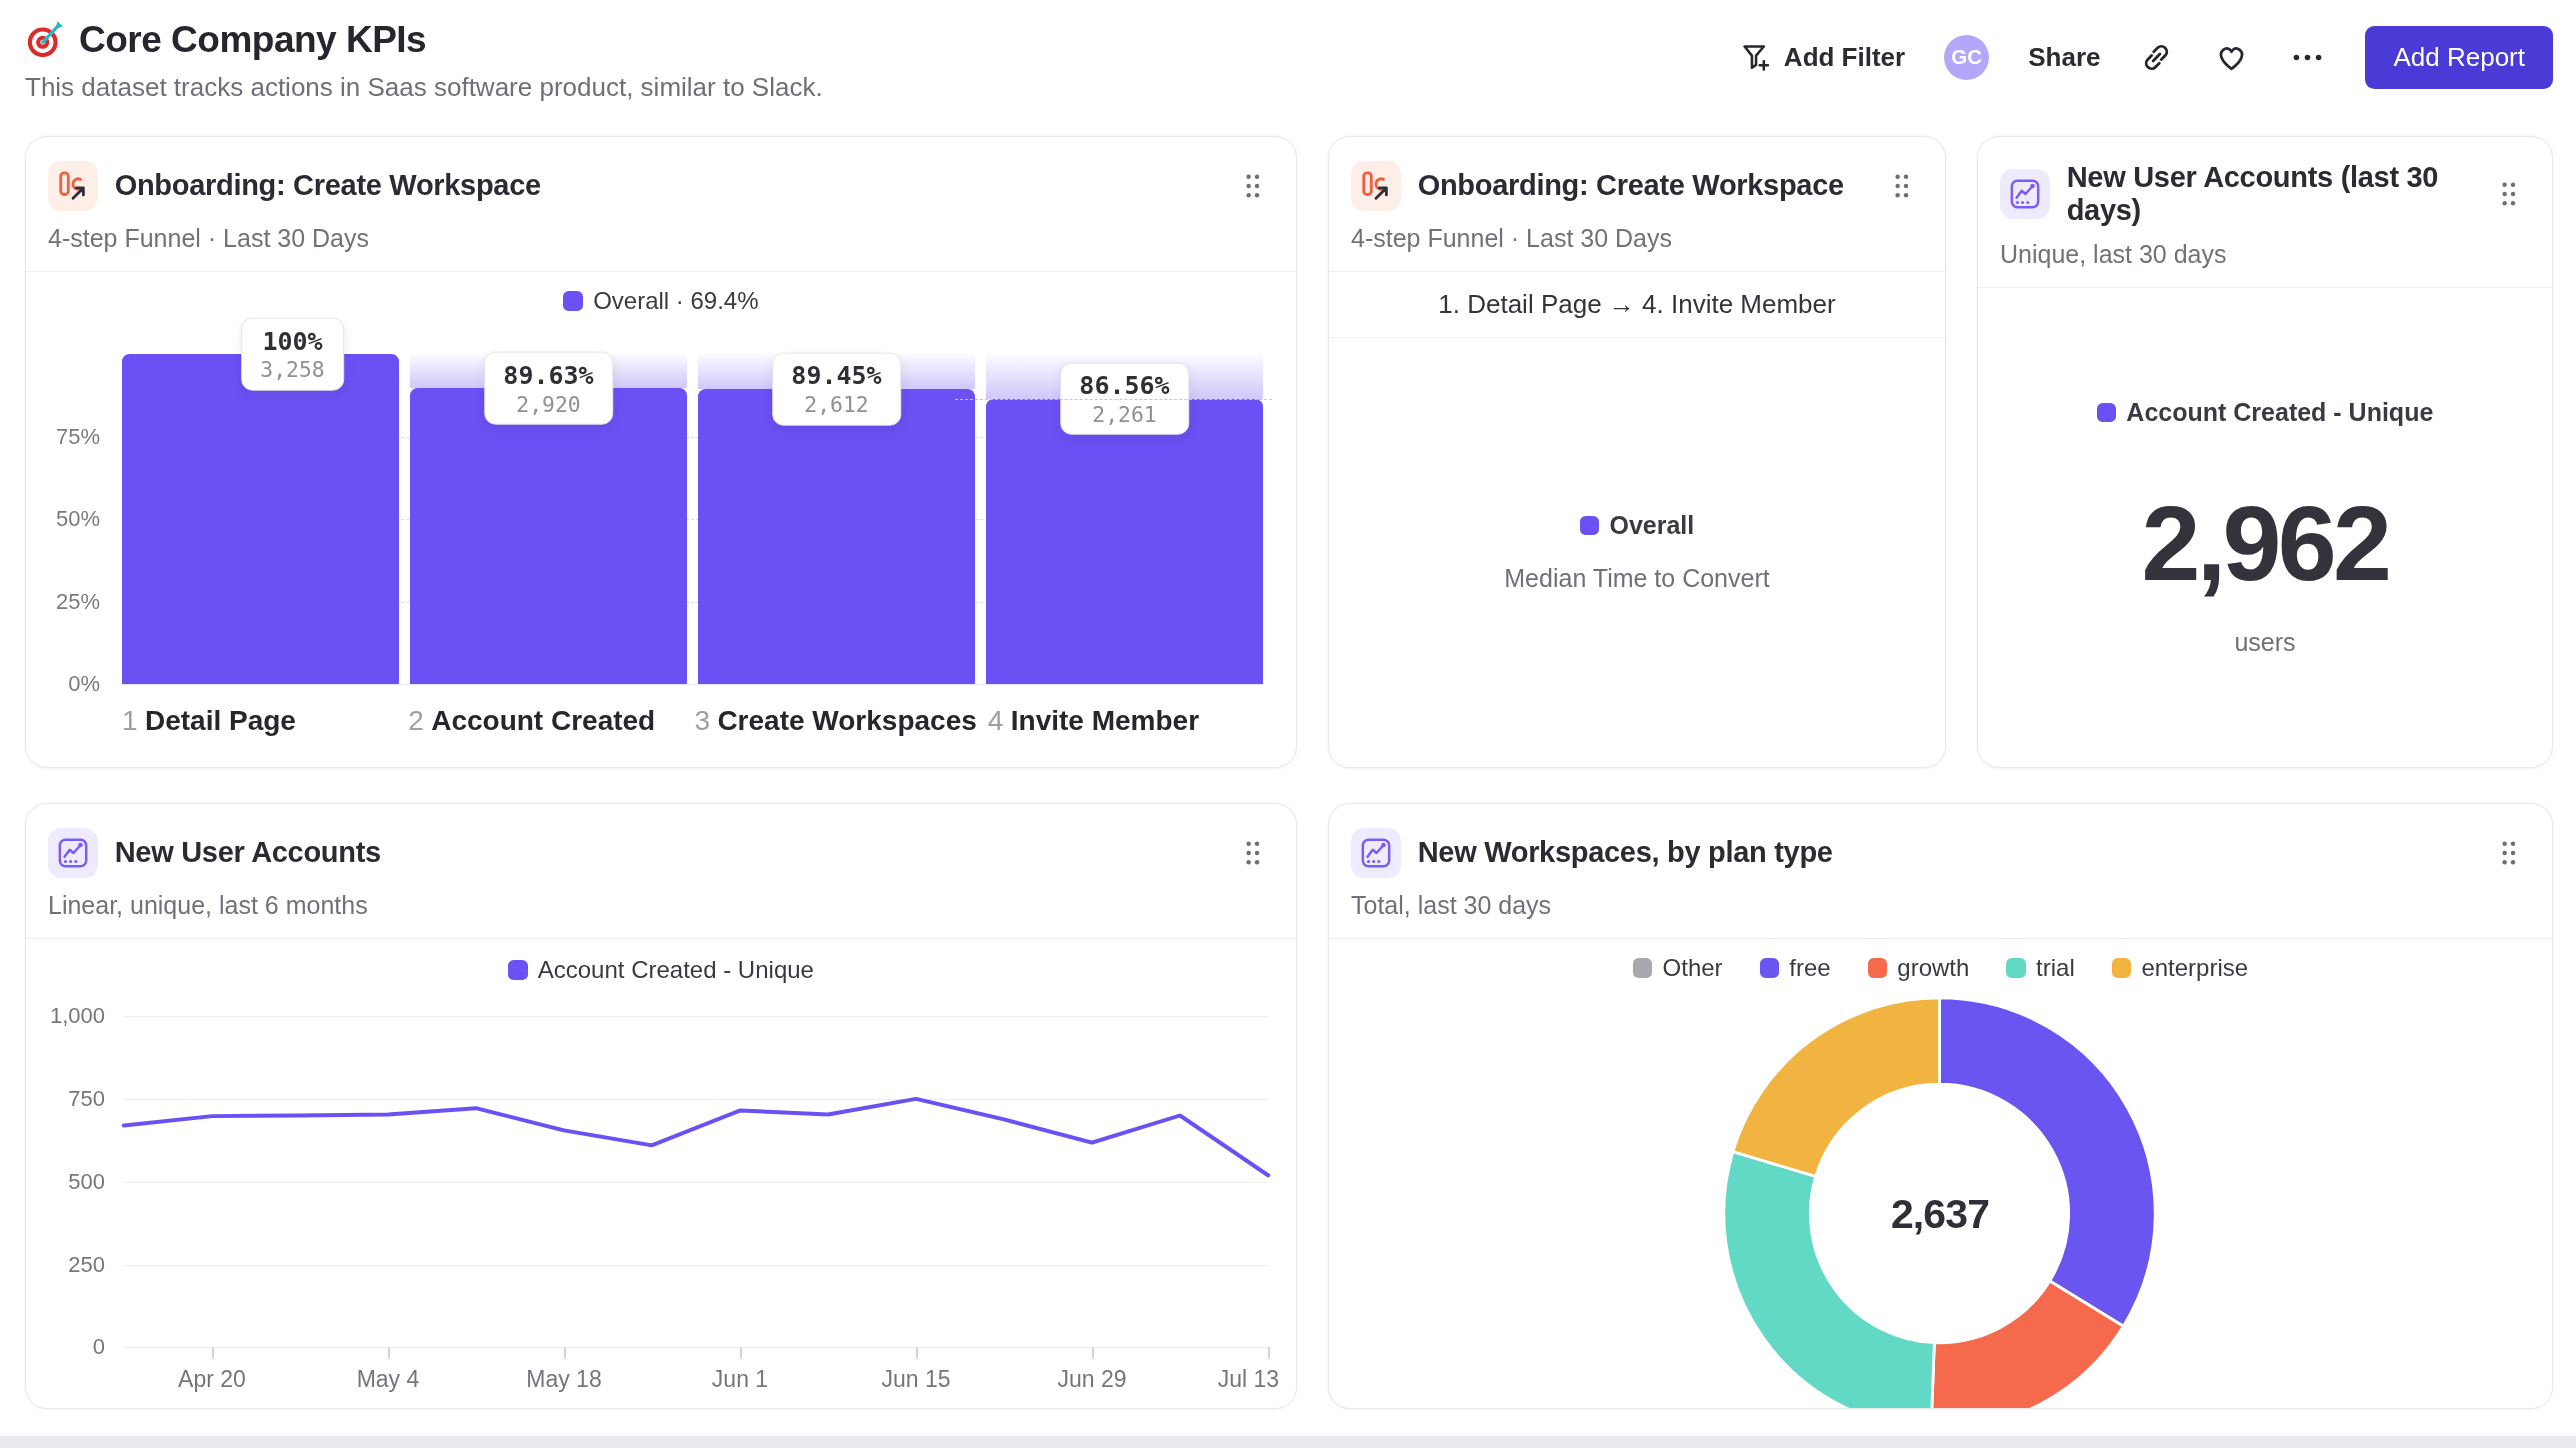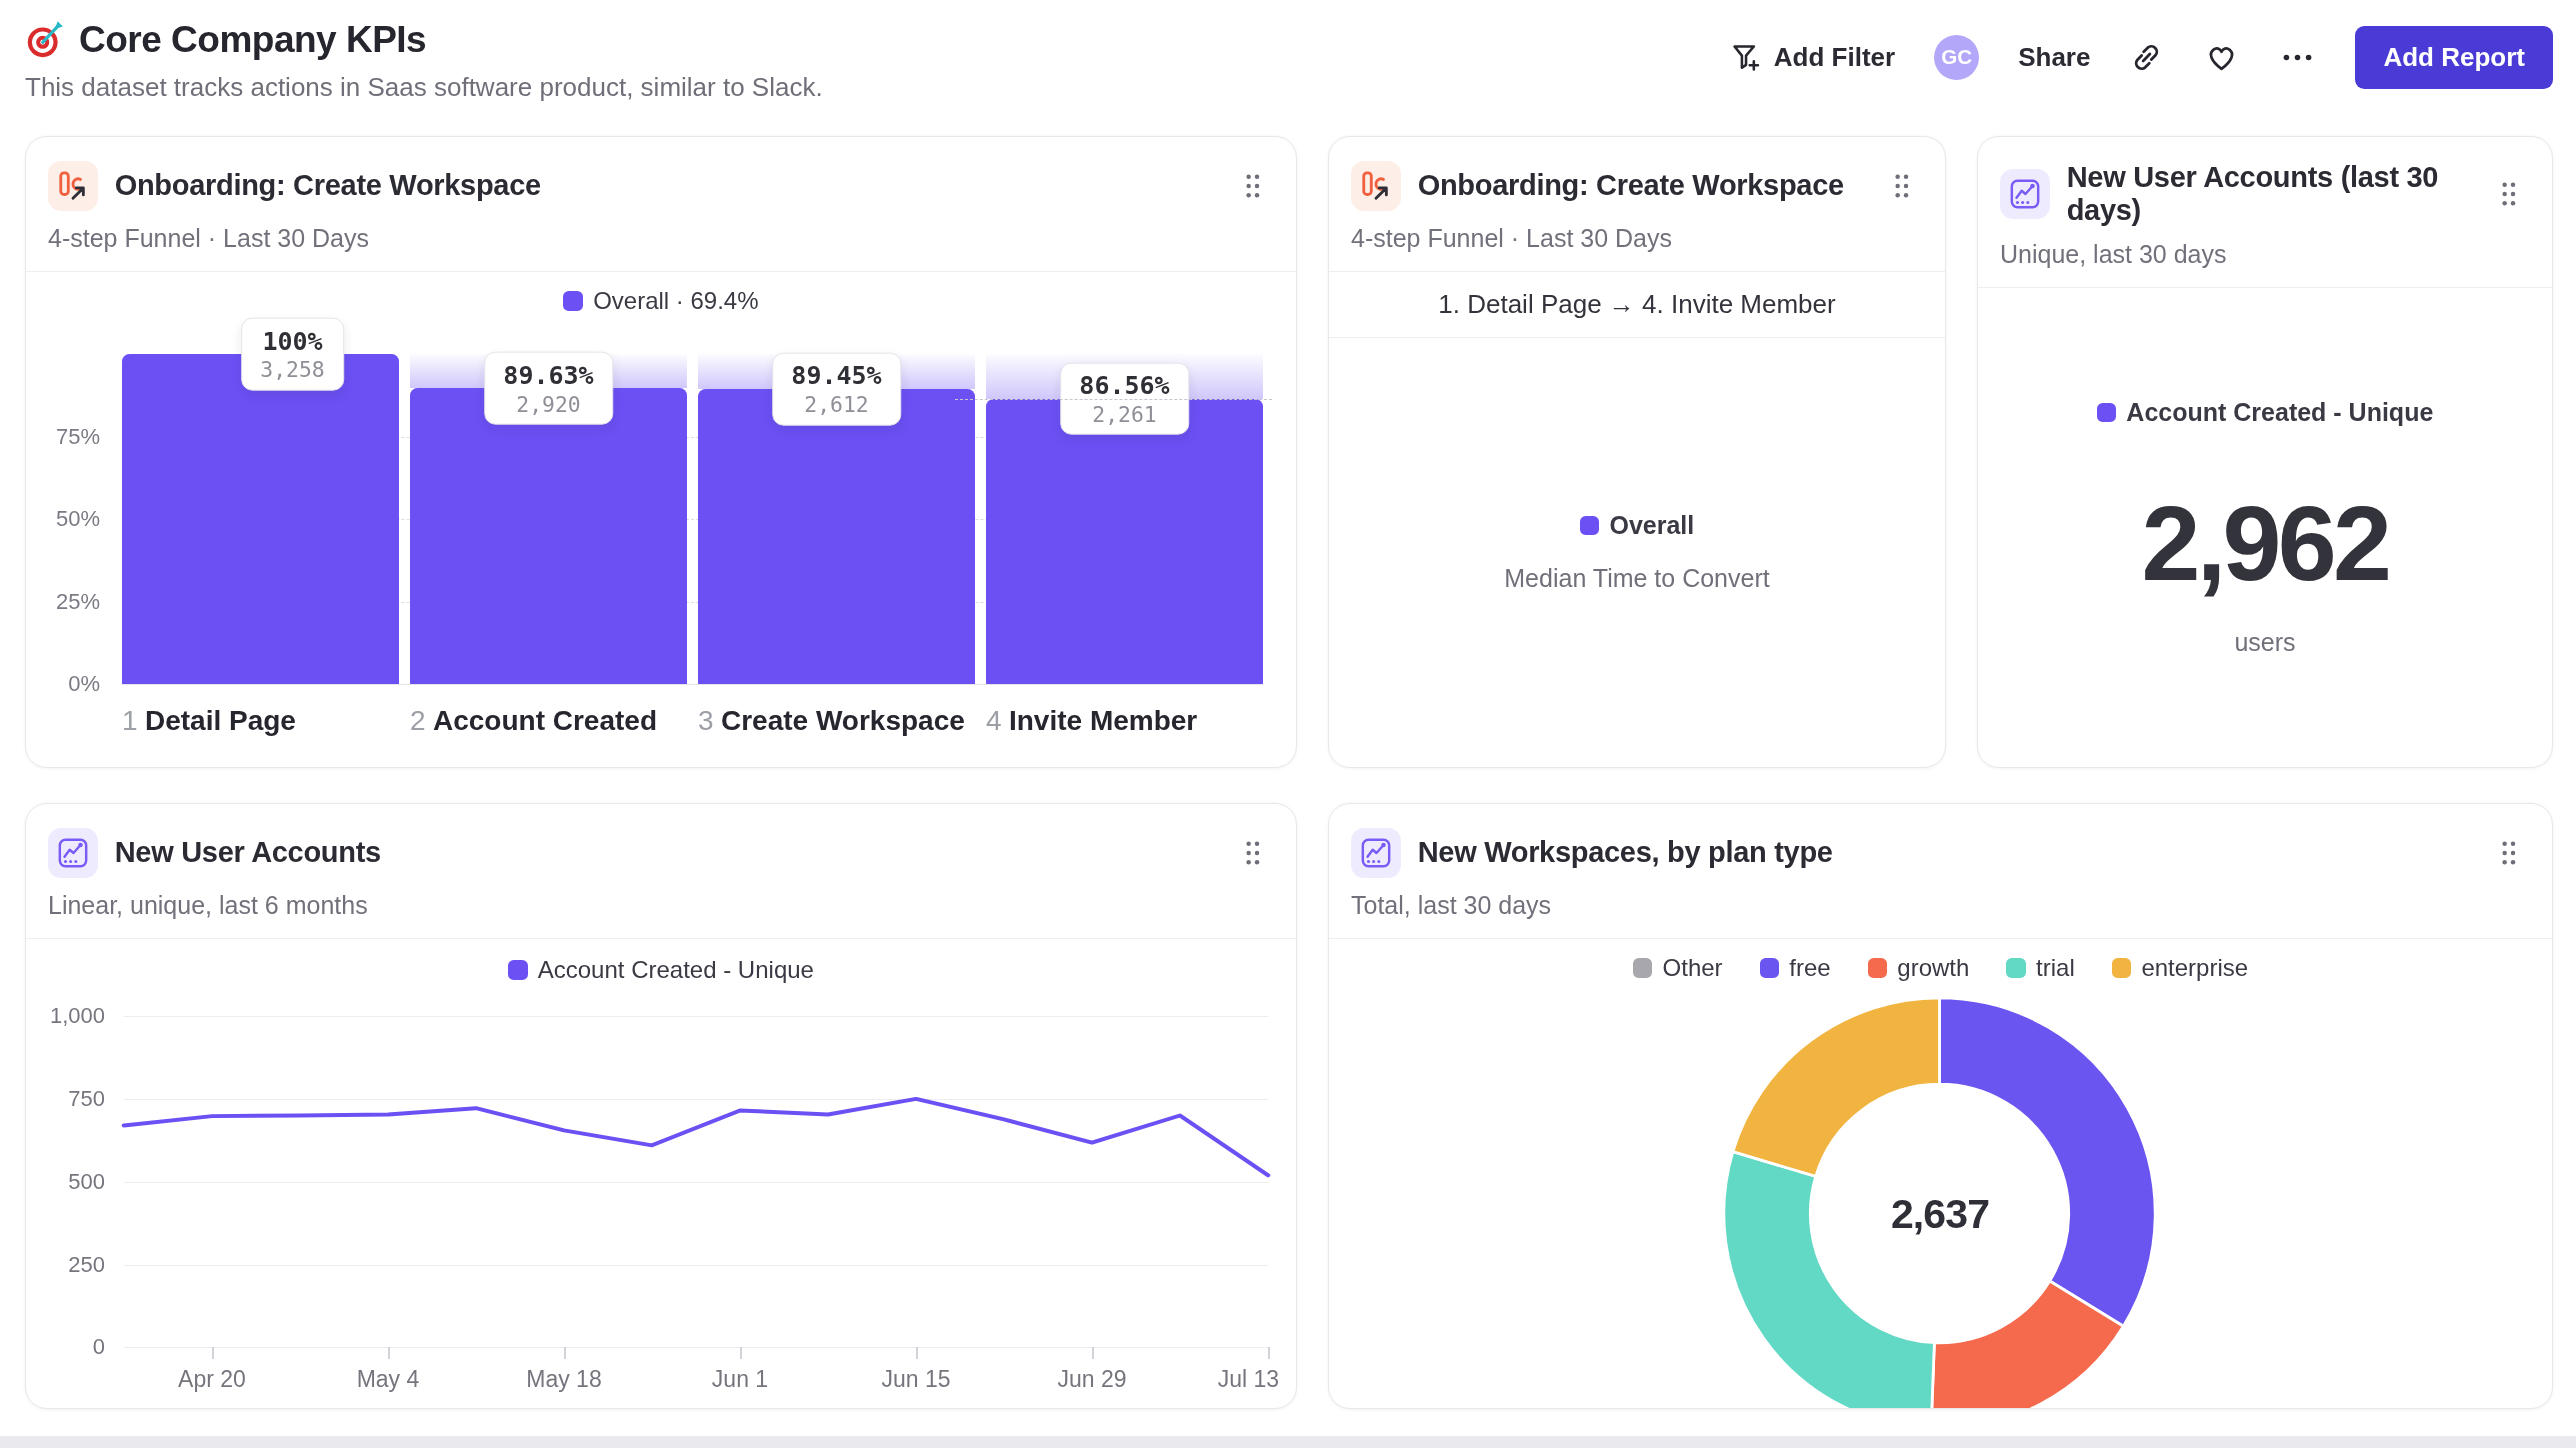--- a/index.html
+++ b/index.html
@@ -9,21 +9,21 @@
   
   .topbar { display:flex; justify-content:space-between; align-items:flex-start; padding:18.6px 23px 0 25px; }
   .tb-left .title-row { display:flex; align-items:center; gap:13px; }
   .page-title { font-size:37px; font-weight:700; letter-spacing:-0.5px; color:#26262e; }
   .page-subtitle { margin-top:11px; font-size:26px; color:#6f6f79; }
   .tb-right { display:flex; align-items:center; gap:39px; padding-top:7.4px; }
   .tb-item { display:flex; align-items:center; gap:11px; font-size:26px; font-weight:600; color:#2b2b33; cursor:pointer; }
   .avatar { width:45px; height:45px; border-radius:50%; background:#b3a7f9; color:#fff; font-size:20.5px; font-weight:700;
             display:flex; align-items:center; justify-content:center; }
   .btn-primary { background:#4a3bd6; color:#fff; border:none; border-radius:9.3px; padding:16px 28px;
-                 font-size:26px; font-weight:700; font-family:inherit; cursor:pointer; }
+                 font-size:26px; font-weight:400; font-family:inherit; cursor:pointer; }
   .icon { display:inline-flex; }
 
   
   .grid { display:grid; grid-template-columns:1272px 618px 576px; grid-template-rows:632px 606px;
           column-gap:31px; row-gap:35px; margin:33px 23px 0 25px; }
   .card { background:#fff; border:1.9px solid #e8e8ec; border-radius:22px; box-shadow:0 0.9px 3.7px rgba(25,25,40,.05);
           position:relative; overflow:hidden; display:flex; flex-direction:column; }
   .card-donut { grid-column:2 / 4; }
   .card-head { padding:24px 28px 18.6px 22px; border-bottom:1.9px solid #efeff2; }
   .head-row { display:flex; align-items:center; gap:16.7px; }
@@ -219,21 +219,21 @@
             <div class="ftip" style="top: 13.44%;">
               <div class="tp">86.56%</div>
               <div class="tv">2,261</div>
             </div>
           </div>
         </div>
       </div>
     <div class="fsteps">
         <div class="fstep"><span class="n">1</span><span class="t">Detail Page</span></div>
         <div class="fstep"><span class="n">2</span><span class="t">Account Created</span></div>
-        <div class="fstep"><span class="n">3</span><span class="t">Create Workspace</span></div>
+        <div class="fstep"><span class="n">3</span><span class="t">Create Workspaces</span></div>
         <div class="fstep"><span class="n">4</span><span class="t">Invite Member</span></div>
       </div>
   </section>
 
   <section class="card">
     <div class="card-head">
       <div class="head-row">
         <span class="card-icon orange">
           <svg width="32" height="32" viewBox="0 0 34 34" fill="none">
             <rect x="4" y="3" width="8" height="23" rx="3.5" stroke="#f0603f" stroke-width="3"></rect>

